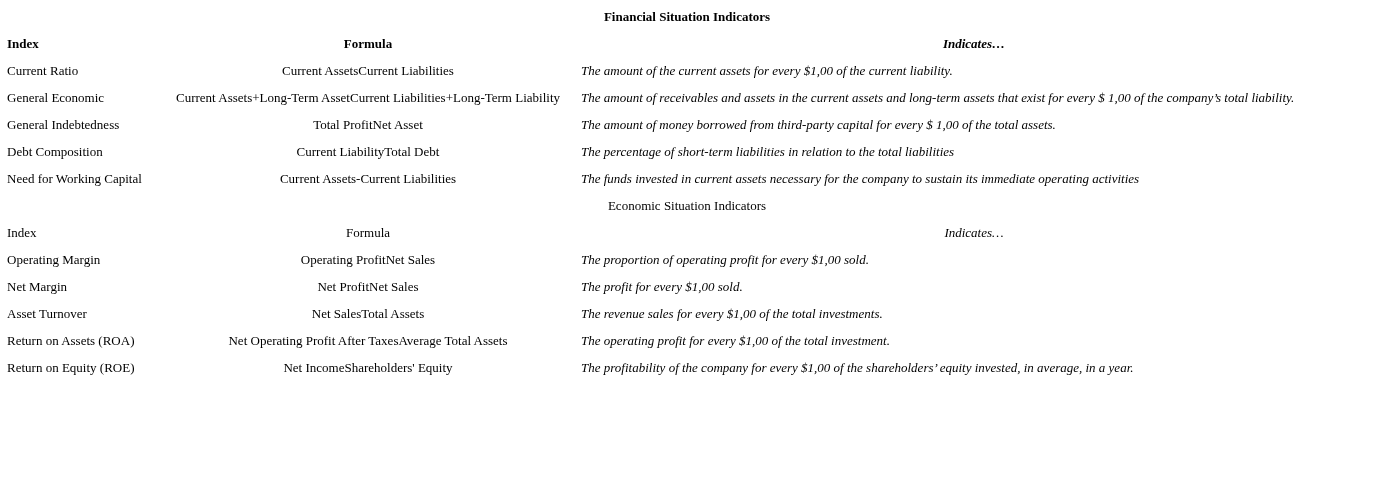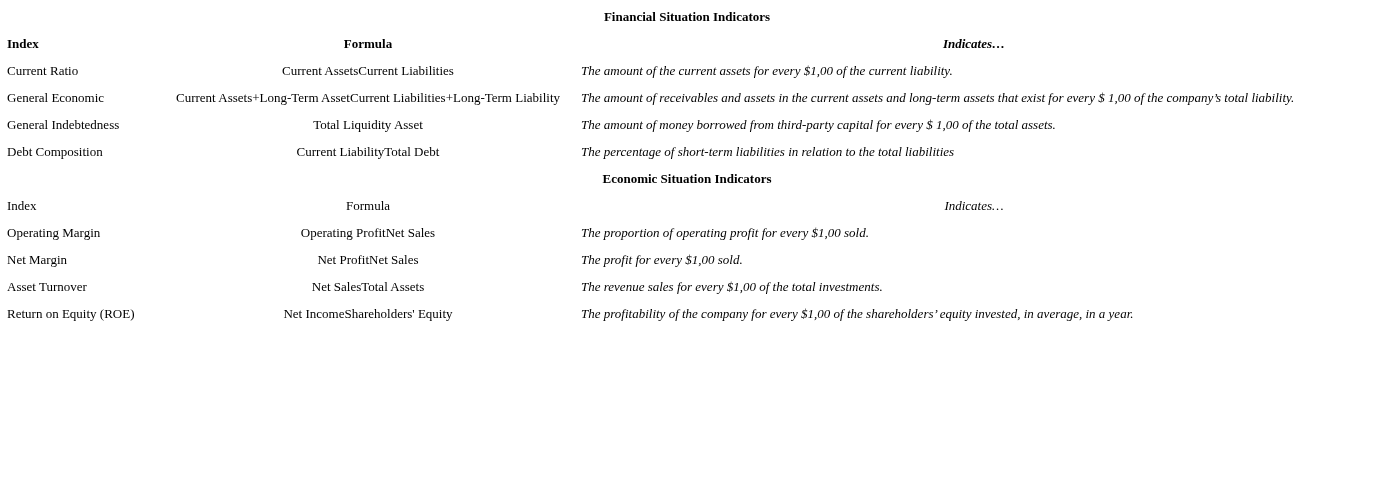--- a/index.html
+++ b/index.html
@@ -28,21 +28,21 @@
     line-height: 25px;
   }
   td, th {
     padding: 1px;
     height: 23px;
     line-height: 23px;
     vertical-align: middle;
   }
   .t1 caption { font-weight: bold; }
   .t1 th { font-weight: bold; }
-  .t2 caption { font-weight: bold; }
+  .t2 caption { font-weight: normal; }
   .t2 th { font-weight: normal; }
   .col-index { text-align: left; }
   .col-formula { text-align: center; font-family: Liberation Serif, serif; }
   .col-indicates { text-align: left; font-style: italic; }
   th.col-indicates { text-align: center; }
   .t1 { width: 1366px; margin-top: 0; }
   .t2 { width: 1366px; }
   .t1 col.c1, .t2 col.c1 { width: 150px; }
   .t1 col.c2, .t2 col.c2 { width: 420px; }
 </style>
@@ -69,27 +69,32 @@
       <td class="col-formula">Current AssetsCurrent Liabilities</td>
       <td class="col-indicates">The amount of the current assets for every $1,00 of the current liability.</td>
     </tr>
     <tr>
       <td class="col-index">General Economic</td>
       <td class="col-formula">Current Assets+Long-Term AssetCurrent Liabilities+Long-Term Liability</td>
       <td class="col-indicates">The amount of receivables and assets in the current assets and long-term assets that exist for every $ 1,00 of the company’s total liability.</td>
     </tr>
     <tr>
       <td class="col-index">General Indebtedness</td>
-      <td class="col-formula">Total Liquidity Asset</td>
+      <td class="col-formula">Total ProfitNet Asset</td>
       <td class="col-indicates">The amount of money borrowed from third-party capital for every $ 1,00 of the total assets.</td>
     </tr>
     <tr>
       <td class="col-index">Debt Composition</td>
       <td class="col-formula">Current LiabilityTotal Debt</td>
       <td class="col-indicates">The percentage of short-term liabilities in relation to the total liabilities</td>
+    </tr>
+    <tr>
+      <td class="col-index">Need for Working Capital</td>
+      <td class="col-formula">Current Assets-Current Liabilities</td>
+      <td class="col-indicates">The funds invested in current assets necessary for the company to sustain its immediate operating activities</td>
     </tr>
   </tbody>
 </table>
 
 <table class="t2">
   <colgroup>
       <col class="c1">
       <col class="c2">
       <col class="c3">
     </colgroup>
@@ -111,18 +116,23 @@
       <td class="col-index">Net Margin</td>
       <td class="col-formula">Net ProfitNet Sales</td>
       <td class="col-indicates">The profit for every $1,00 sold.</td>
     </tr>
     <tr>
       <td class="col-index">Asset Turnover</td>
       <td class="col-formula">Net SalesTotal Assets</td>
       <td class="col-indicates">The revenue sales for every $1,00 of the total investments.</td>
     </tr>
     <tr>
+      <td class="col-index">Return on Assets (ROA)</td>
+      <td class="col-formula">Net Operating Profit After TaxesAverage Total Assets</td>
+      <td class="col-indicates">The operating profit for every $1,00 of the total investment.</td>
+    </tr>
+    <tr>
       <td class="col-index">Return on Equity (ROE)</td>
       <td class="col-formula">Net IncomeShareholders' Equity</td>
       <td class="col-indicates">The profitability of the company for every $1,00 of the shareholders’ equity invested, in average, in a year.</td>
     </tr>
   </tbody>
 </table>
 
 </body></html>

